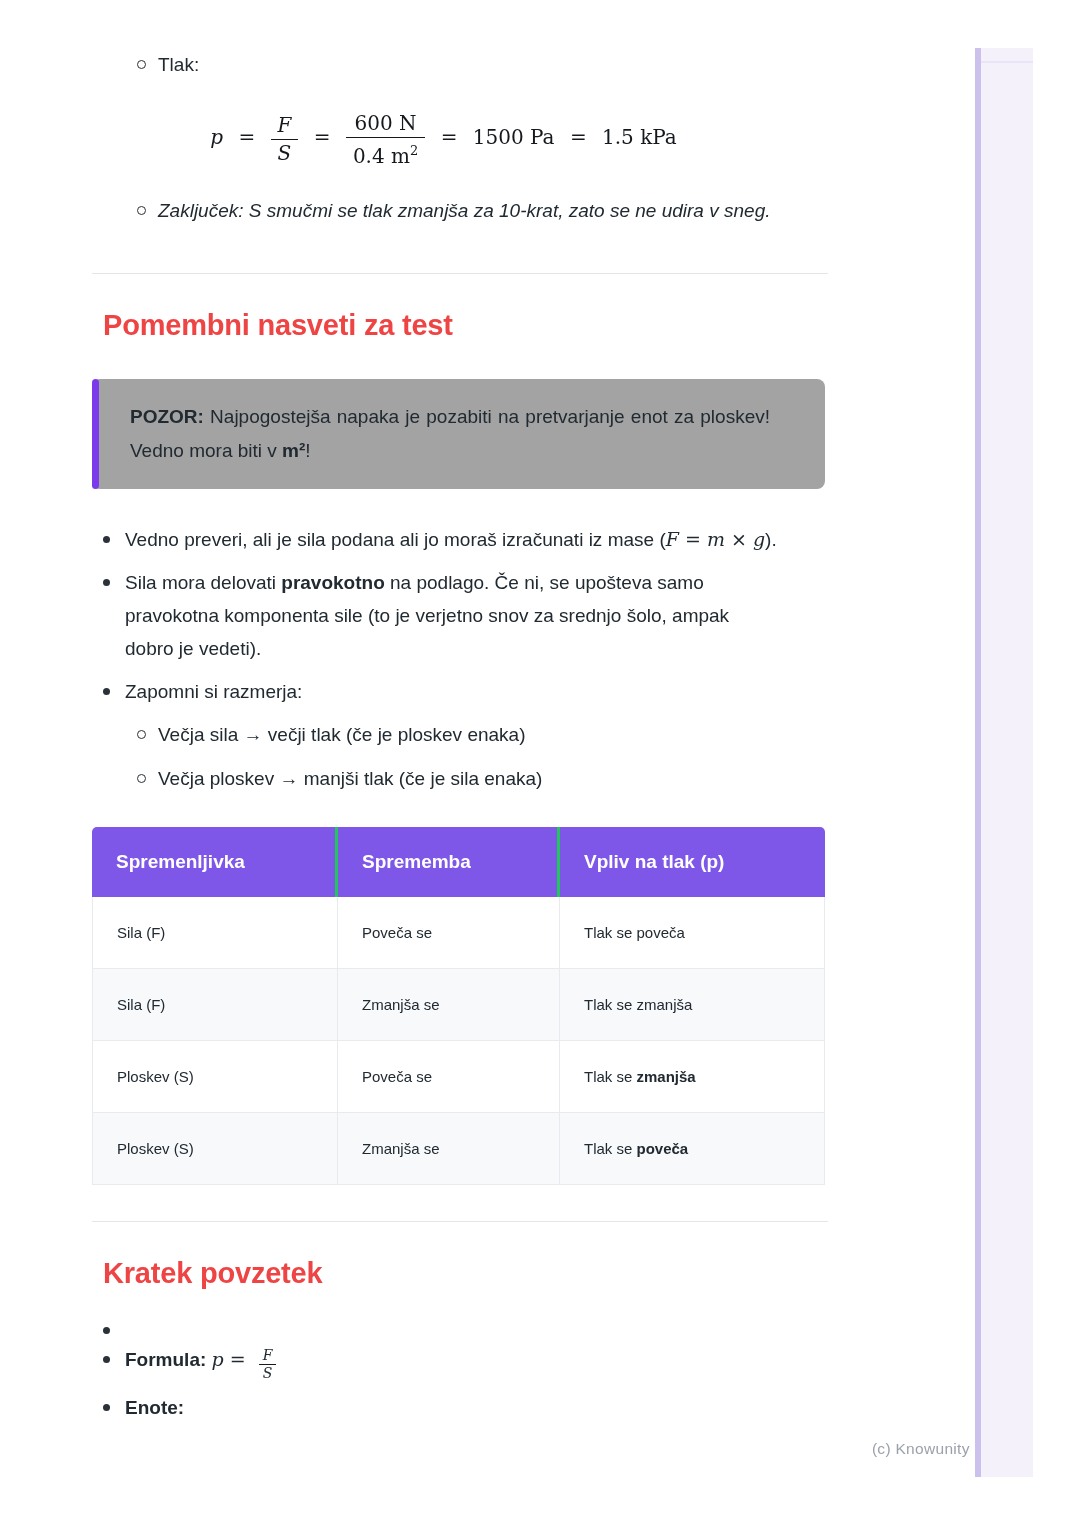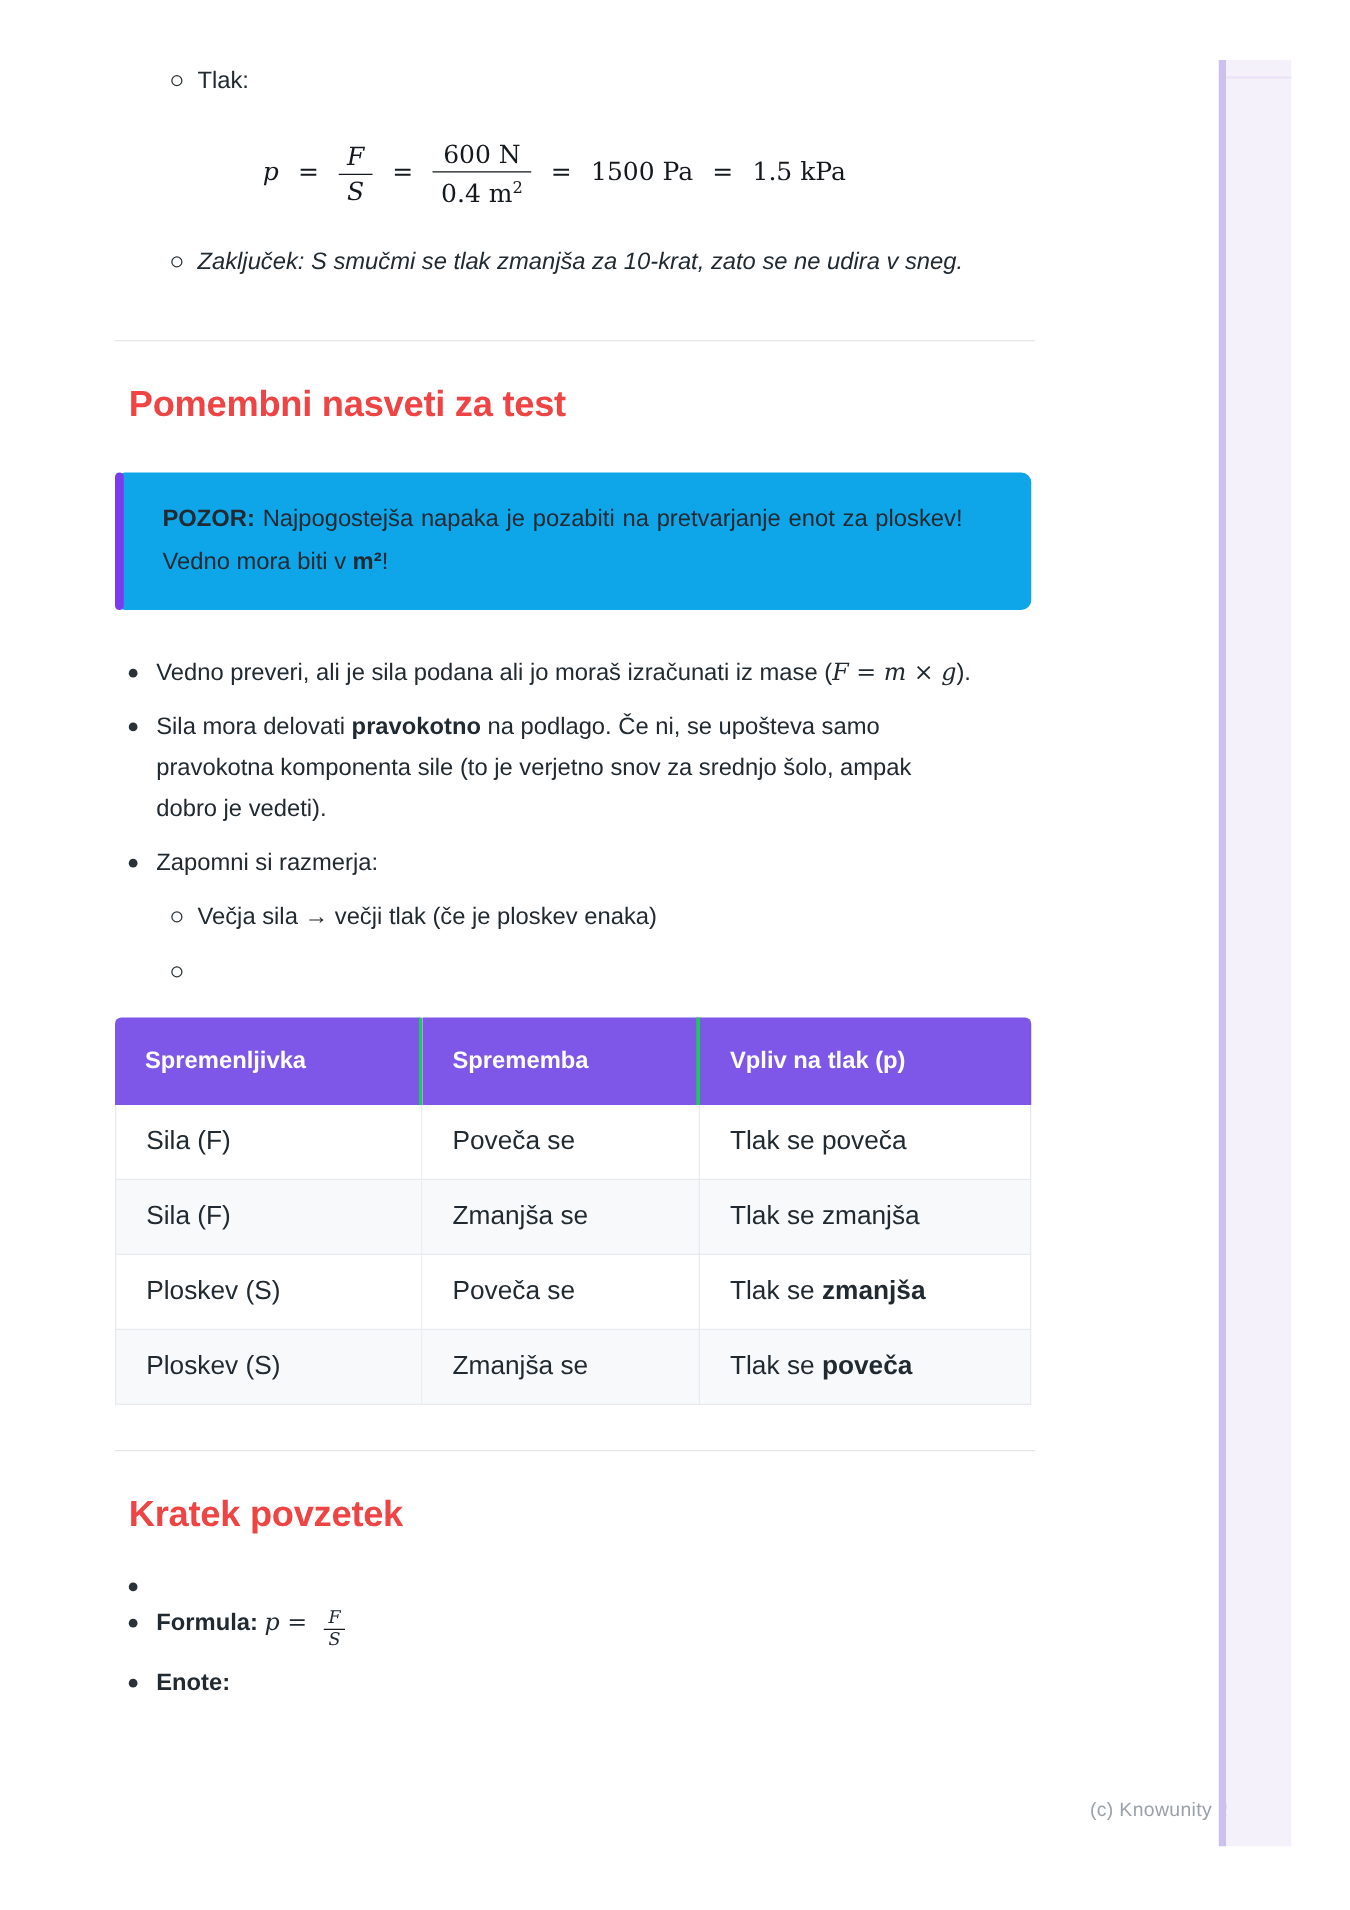--- a/index.html
+++ b/index.html
@@ -44,21 +44,21 @@
   .divider { height:1px; background:#e4e6ea; width:736px; }
   .d1 { margin-top:46px; }
   .d2 { margin-top:36px; }
 
   h2 { font-size:29px; line-height:36px; font-weight:bold; color:#ef4444; letter-spacing:-0.2px;margin-left:11px; }
   .h2-tips { margin-top:33px; }
   .h2-sum { margin-top:33px; }
 
   
   .callout {
-    position:relative; margin-top:36px; background:#0ea5e9; border-radius:8px;
+    position:relative; margin-top:36px; background:#a3a3a3; border-radius:8px;
     padding:21px 30px 21px 38px; min-height:108px;
   }
   .callout .bar {
     position:absolute; left:0; top:0; bottom:0; width:7px;
     background:#7c3aed; border-radius:5px;
   }
   .callout p { font-size:19px; line-height:34px; text-align:justify; max-width:640px; }
 
   .tips-list { margin-top:34px; }
   .tips-list .li { margin-bottom:10px; }
@@ -68,21 +68,21 @@
   table { border-collapse:separate; border-spacing:0; margin-top:32px; width:733px; table-layout:fixed; }
   col.c1 { width:246px; } col.c2 { width:222px; } col.c3 { width:265px; }
   thead th {
     background:#7e57e8; color:#ffffff; font-weight:bold; font-size:19px;
     text-align:left; padding:0 0 0 24px; height:70px; vertical-align:middle;
   }
   thead th.gap { border-right:3px solid #22c55e; }
   thead th:first-child { border-radius:5px 0 0 0; }
   thead th:last-child { border-radius:0 5px 0 0; }
   tbody td {
-    font-size:21px; padding:0 0 0 24px; height:60px; vertical-align:middle;
+    font-size:15px; padding:0 0 0 24px; height:72px; vertical-align:middle;
     border-bottom:1px solid #e8eaee; border-right:1px solid #e8eaee; background:#ffffff;
   }
   tbody td:first-child { border-left:1px solid #e8eaee; }
   tbody tr.alt td { background:#f8f9fb; }
 
   .sum-list { margin-top:23px; }
   .sum-list .li { margin-bottom:9px; }
 
   .badge {
     display:inline-block; margin:0 7px; padding:1px 9px 3px; border-radius:7px;
@@ -157,20 +157,21 @@
       <span class="dot"></span>
       <span class="txt">Zapomni si razmerja:</span>
     </div>
     <div class="sub-list">
       <div class="li">
         <span class="ring"></span>
         <span class="txt sub-txt">Večja sila → večji tlak (če je ploskev enaka)</span>
       </div>
       <div class="li">
         <span class="ring"></span>
+        <span class="txt sub-txt">Večja ploskev → manjši tlak (če je sila enaka)</span>
       </div>
     </div>
   </div>
 
   <table>
     <colgroup>
         <col class="c1">
         <col class="c2">
         <col class="c3">
       </colgroup>

